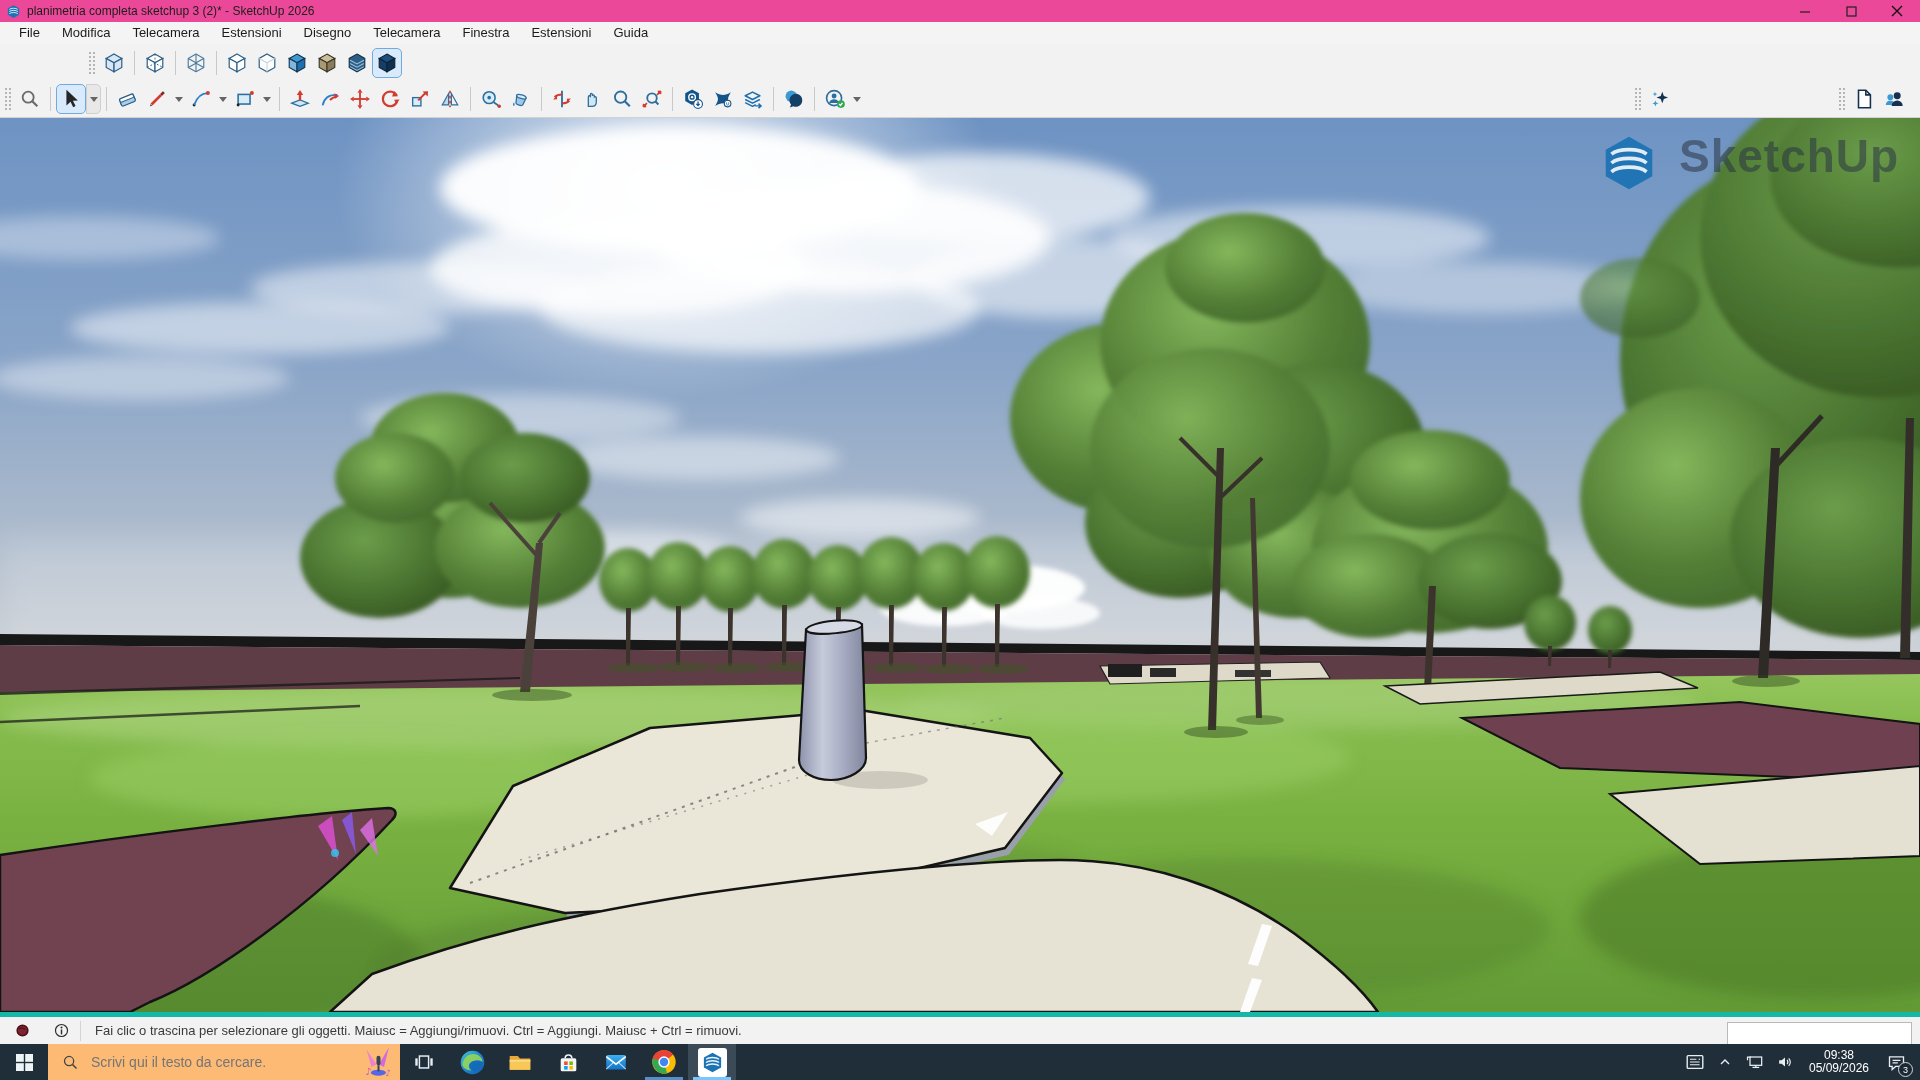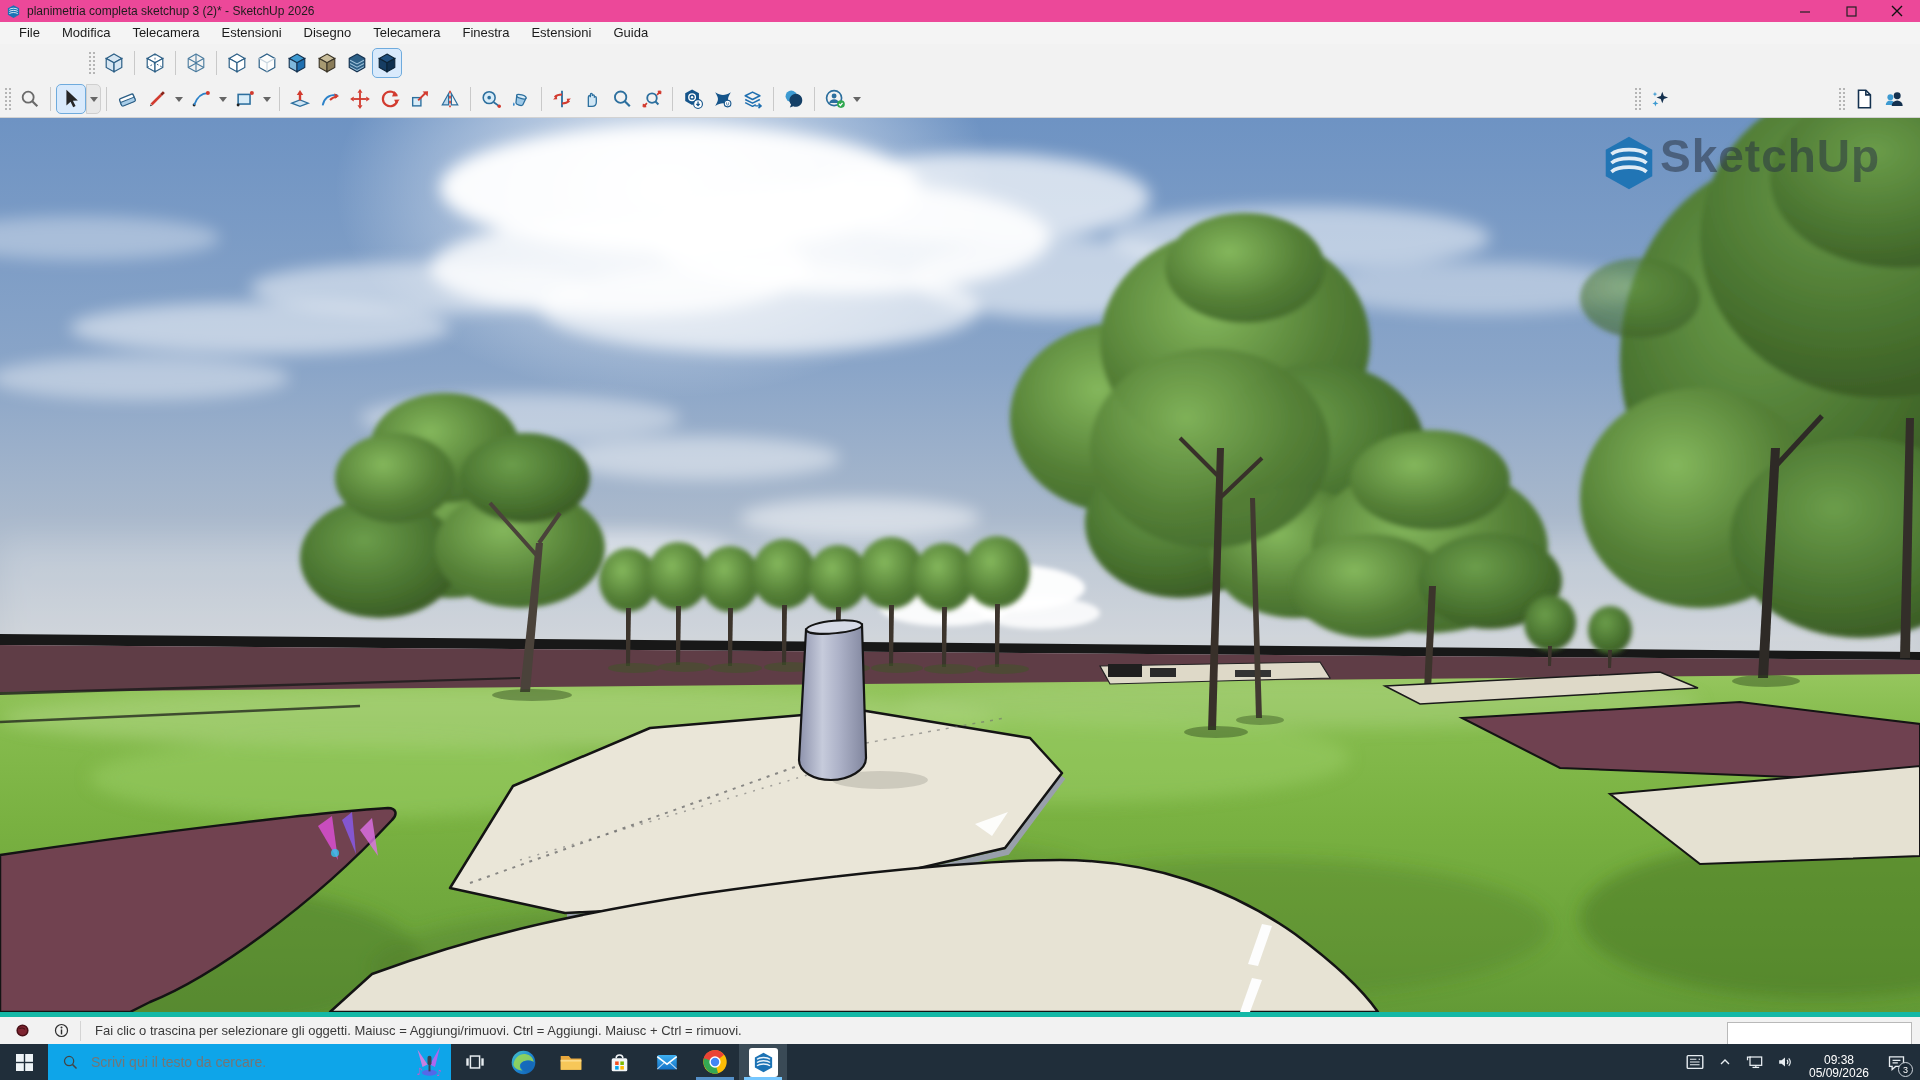--- a/index.html
+++ b/index.html
@@ -22,39 +22,39 @@
   .tbtn.sel{background:#d9eafc;border:1.5px solid #6fabdd;box-sizing:border-box;}
   .i22{width:22px;height:22px;display:block;}
   .caret{width:0;height:0;border-left:4px solid transparent;border-right:4px solid transparent;border-top:5px solid #666;margin:0 3px;}
   .ddbox{width:13px;height:28px;background:#e8e8e8;border:1px solid #cfcfcf;border-radius:0 5px 5px 0;display:flex;align-items:center;justify-content:center;}
   .tb1-start{margin-left:88px;}
   .float-tb{position:absolute;top:81px;height:36px;display:flex;align-items:center;background:#f2f2f2;}
   
   .viewport{position:absolute;left:0;top:118px;width:1920px;height:894px;overflow:hidden;background:#9fb4cf;}
   .scene{position:absolute;left:0;top:0;}
   .watermark{position:absolute;left:1598px;top:14px;display:flex;align-items:flex-start;pointer-events:none;}
-  .wm-text{margin-left:0;}
+  .wm-text{margin-left:19px;}
   .wm1{font-size:46px;font-weight:bold;color:rgba(42,52,68,0.55);line-height:48px;letter-spacing:1px;}
   .wm2{font-size:38px;color:rgba(150,158,168,0.55);line-height:44px;margin-left:6px;}
   
   .statusbar{position:absolute;left:0;top:1012px;width:1920px;height:32px;background:#f2f2f2;border-top:5px solid #14b8a6;display:flex;align-items:center;box-sizing:border-box;}
   .status-msg{font-size:13px;color:#3a3a3a;margin-left:18px;}
   .ssep{width:1px;height:20px;background:#d4d4d4;margin:0 10px;}
   .measure-box{position:absolute;right:8px;top:5px;width:175px;height:21px;background:#fff;border:1px solid #b9b9b9;font-size:12px;color:#222;padding:0 4px;}
   
   .taskbar{position:absolute;left:0;top:1044px;width:1920px;height:36px;background:#202e3a;display:flex;align-items:center;}
   .tb-start{width:48px;height:36px;display:flex;align-items:center;justify-content:center;}
-  .tb-search{width:403px;height:36px;background:#0ea5e9;display:flex;align-items:center;position:relative;}
+  .tb-search{width:352px;height:36px;background:#fdba74;display:flex;align-items:center;position:relative;}
   .tb-search input{border:none;outline:none;background:transparent;font-size:14px;color:#333;width:250px;font-family:"Liberation Sans",sans-serif;}
   .tb-appbtn{width:48px;height:36px;display:flex;align-items:center;justify-content:center;position:relative;}
   .runline{position:absolute;bottom:0;left:5px;width:38px;height:3px;background:#5590c8;}
   .tb-appbtn.active{background:#3a4a56;}
   .tb-appbtn.active .runline{background:#76c7ff;}
   .su-tile{width:29px;height:29px;background:#fff;border-radius:3px;display:flex;align-items:center;justify-content:center;}
-  .tray{position:absolute;right:0;top:0;height:36px;display:flex;align-items:flex-end;}
+  .tray{position:absolute;right:0;top:0;height:36px;display:flex;align-items:center;}
   .tray-ico{width:30px;height:36px;display:flex;align-items:center;justify-content:center;}
   .clock{width:74px;text-align:center;color:#fff;font-size:12px;line-height:13px;margin:0 2px;}
   .badge{position:absolute;right:1px;bottom:3px;width:13px;height:13px;border-radius:50%;background:#1b2935;border:1px solid #cfd6dd;color:#fff;font-size:9px;display:flex;align-items:center;justify-content:center;}
 </style>
 </head>
 <body>
 
 <div class="app">
 
   <svg width="0" height="0" style="position:absolute">

